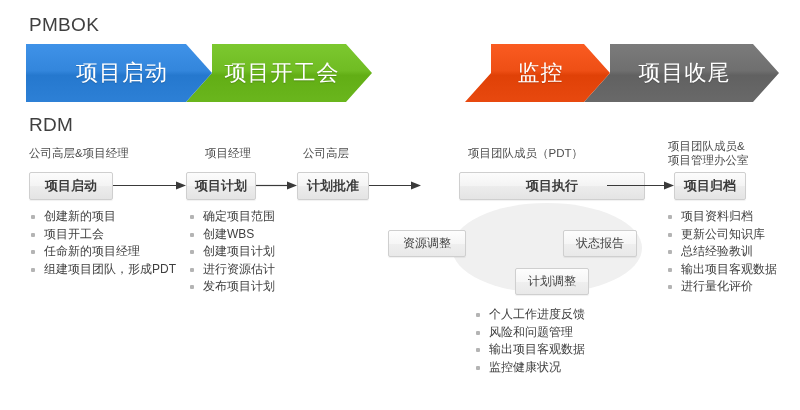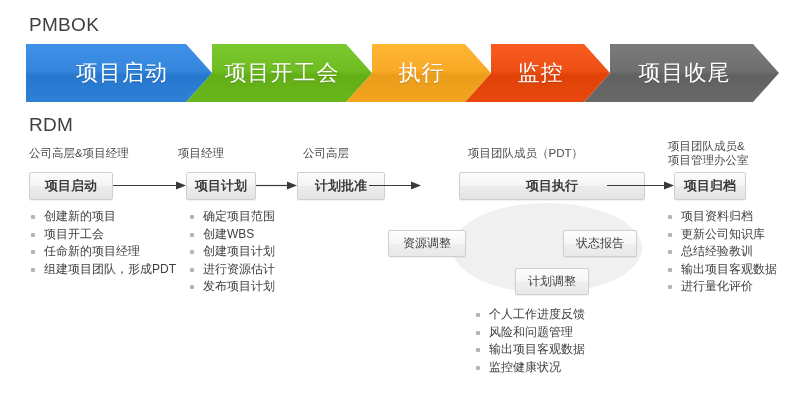--- a/index.html
+++ b/index.html
@@ -93,41 +93,38 @@
   <div class="section-title" id="pmbok-title">PMBOK</div>
   <div class="section-title" id="rdm-title">RDM</div>
 
   <div id="chevron-banner">
       <div class="chev" style="left: 0px; width: 186px; z-index: 5; background: linear-gradient(rgb(63, 146, 232) 0%, rgb(51, 134, 220) 46%, rgb(37, 120, 206) 54%, rgb(45, 128, 214) 100%); clip-path: polygon(0px 0px, 160px 0px, 186px 50%, 160px 100%, 0px 100%);">
         <span>项目启动</span>
       </div>
       <div class="chev" style="left: 160px; width: 186px; z-index: 4; background: linear-gradient(rgb(124, 200, 47) 0%, rgb(112, 188, 35) 46%, rgb(98, 174, 21) 54%, rgb(106, 182, 29) 100%); clip-path: polygon(26px 0px, 160px 0px, 186px 50%, 160px 100%, 26px 100%, 0px 100%, 26px 50%);">
         <span>项目开工会</span>
       </div>
-      <div class="chev" style="left: 320px; width: 145px; z-index: 3; background: linear-gradient(rgb(255, 182, 51) 0%, rgb(249, 170, 39) 46%, rgb(235, 156, 25) 54%, rgb(243, 164, 33) 100%); clip-path: polygon(26px 0px, 119px 0px, 145px 50%, 119px 100%, 26px 100%, 0px 100%, 26px 50%);">
-        <span>执行</span>
-      </div>
       <div class="chev" style="left: 439px; width: 145px; z-index: 2; background: linear-gradient(rgb(250, 91, 33) 0%, rgb(238, 79, 21) 46%, rgb(224, 65, 7) 54%, rgb(232, 73, 15) 100%); clip-path: polygon(26px 0px, 119px 0px, 145px 50%, 119px 100%, 26px 100%, 0px 100%, 26px 50%);">
         <span>监控</span>
       </div>
       <div class="chev" style="left: 558px; width: 195px; z-index: 1; background: linear-gradient(rgb(123, 123, 123) 0%, rgb(111, 111, 111) 46%, rgb(97, 97, 97) 54%, rgb(105, 105, 105) 100%); clip-path: polygon(26px 0px, 169px 0px, 195px 50%, 169px 100%, 26px 100%, 0px 100%, 26px 50%);">
         <span>项目收尾</span>
       </div>
     </div>
 
   <div class="col-head" style="left:29px;top:146px;">公司高层&amp;项目经理</div>
-  <div class="col-head" style="left:178px;top:146px;font-family:Liberation Serif, serif;">项目经理</div>
+  <div class="col-head" style="left:205px;top:146px;font-family:Liberation Serif, serif;">项目经理</div>
   <div class="col-head" style="left:303px;top:146px;">公司高层</div>
   <div class="col-head" style="left:468px;top:146px;">项目团队成员（PDT）</div>
   <div class="col-head" style="left:668px;top:139px;">项目团队成员&amp;
 项目管理办公室</div>
 
   <div class="node" style="left:29px;top:172px;width:84px;">项目启动</div>
   <div class="node" style="left:186px;top:172px;width:70px;">项目计划</div>
-  <div class="node" style="left:297px;top:172px;width:88px;">计划批准</div>
+  <div class="node" style="left:297px;top:172px;width:72px;">计划批准</div>
   <div class="node" style="left:421px;top:172px;width:186px;margin-left:38px;">项目执行</div>
   <div class="node" style="left:674px;top:172px;width:72px;">项目归档</div>
 
   <div class="connector" style="left:113px;top:181px;width:73px;">
     <svg width="73" height="9" viewBox="0 0 73 9">
       <line x1="0" y1="4.5" x2="63" y2="4.5" stroke="#3a3a3a" stroke-width="1.2"></line>
       <polygon points="63,0.5 73,4.5 63,8.5" fill="#3a3a3a"></polygon>
     </svg>
   </div>
   <div class="connector" style="left:256px;top:181px;width:41px;">

